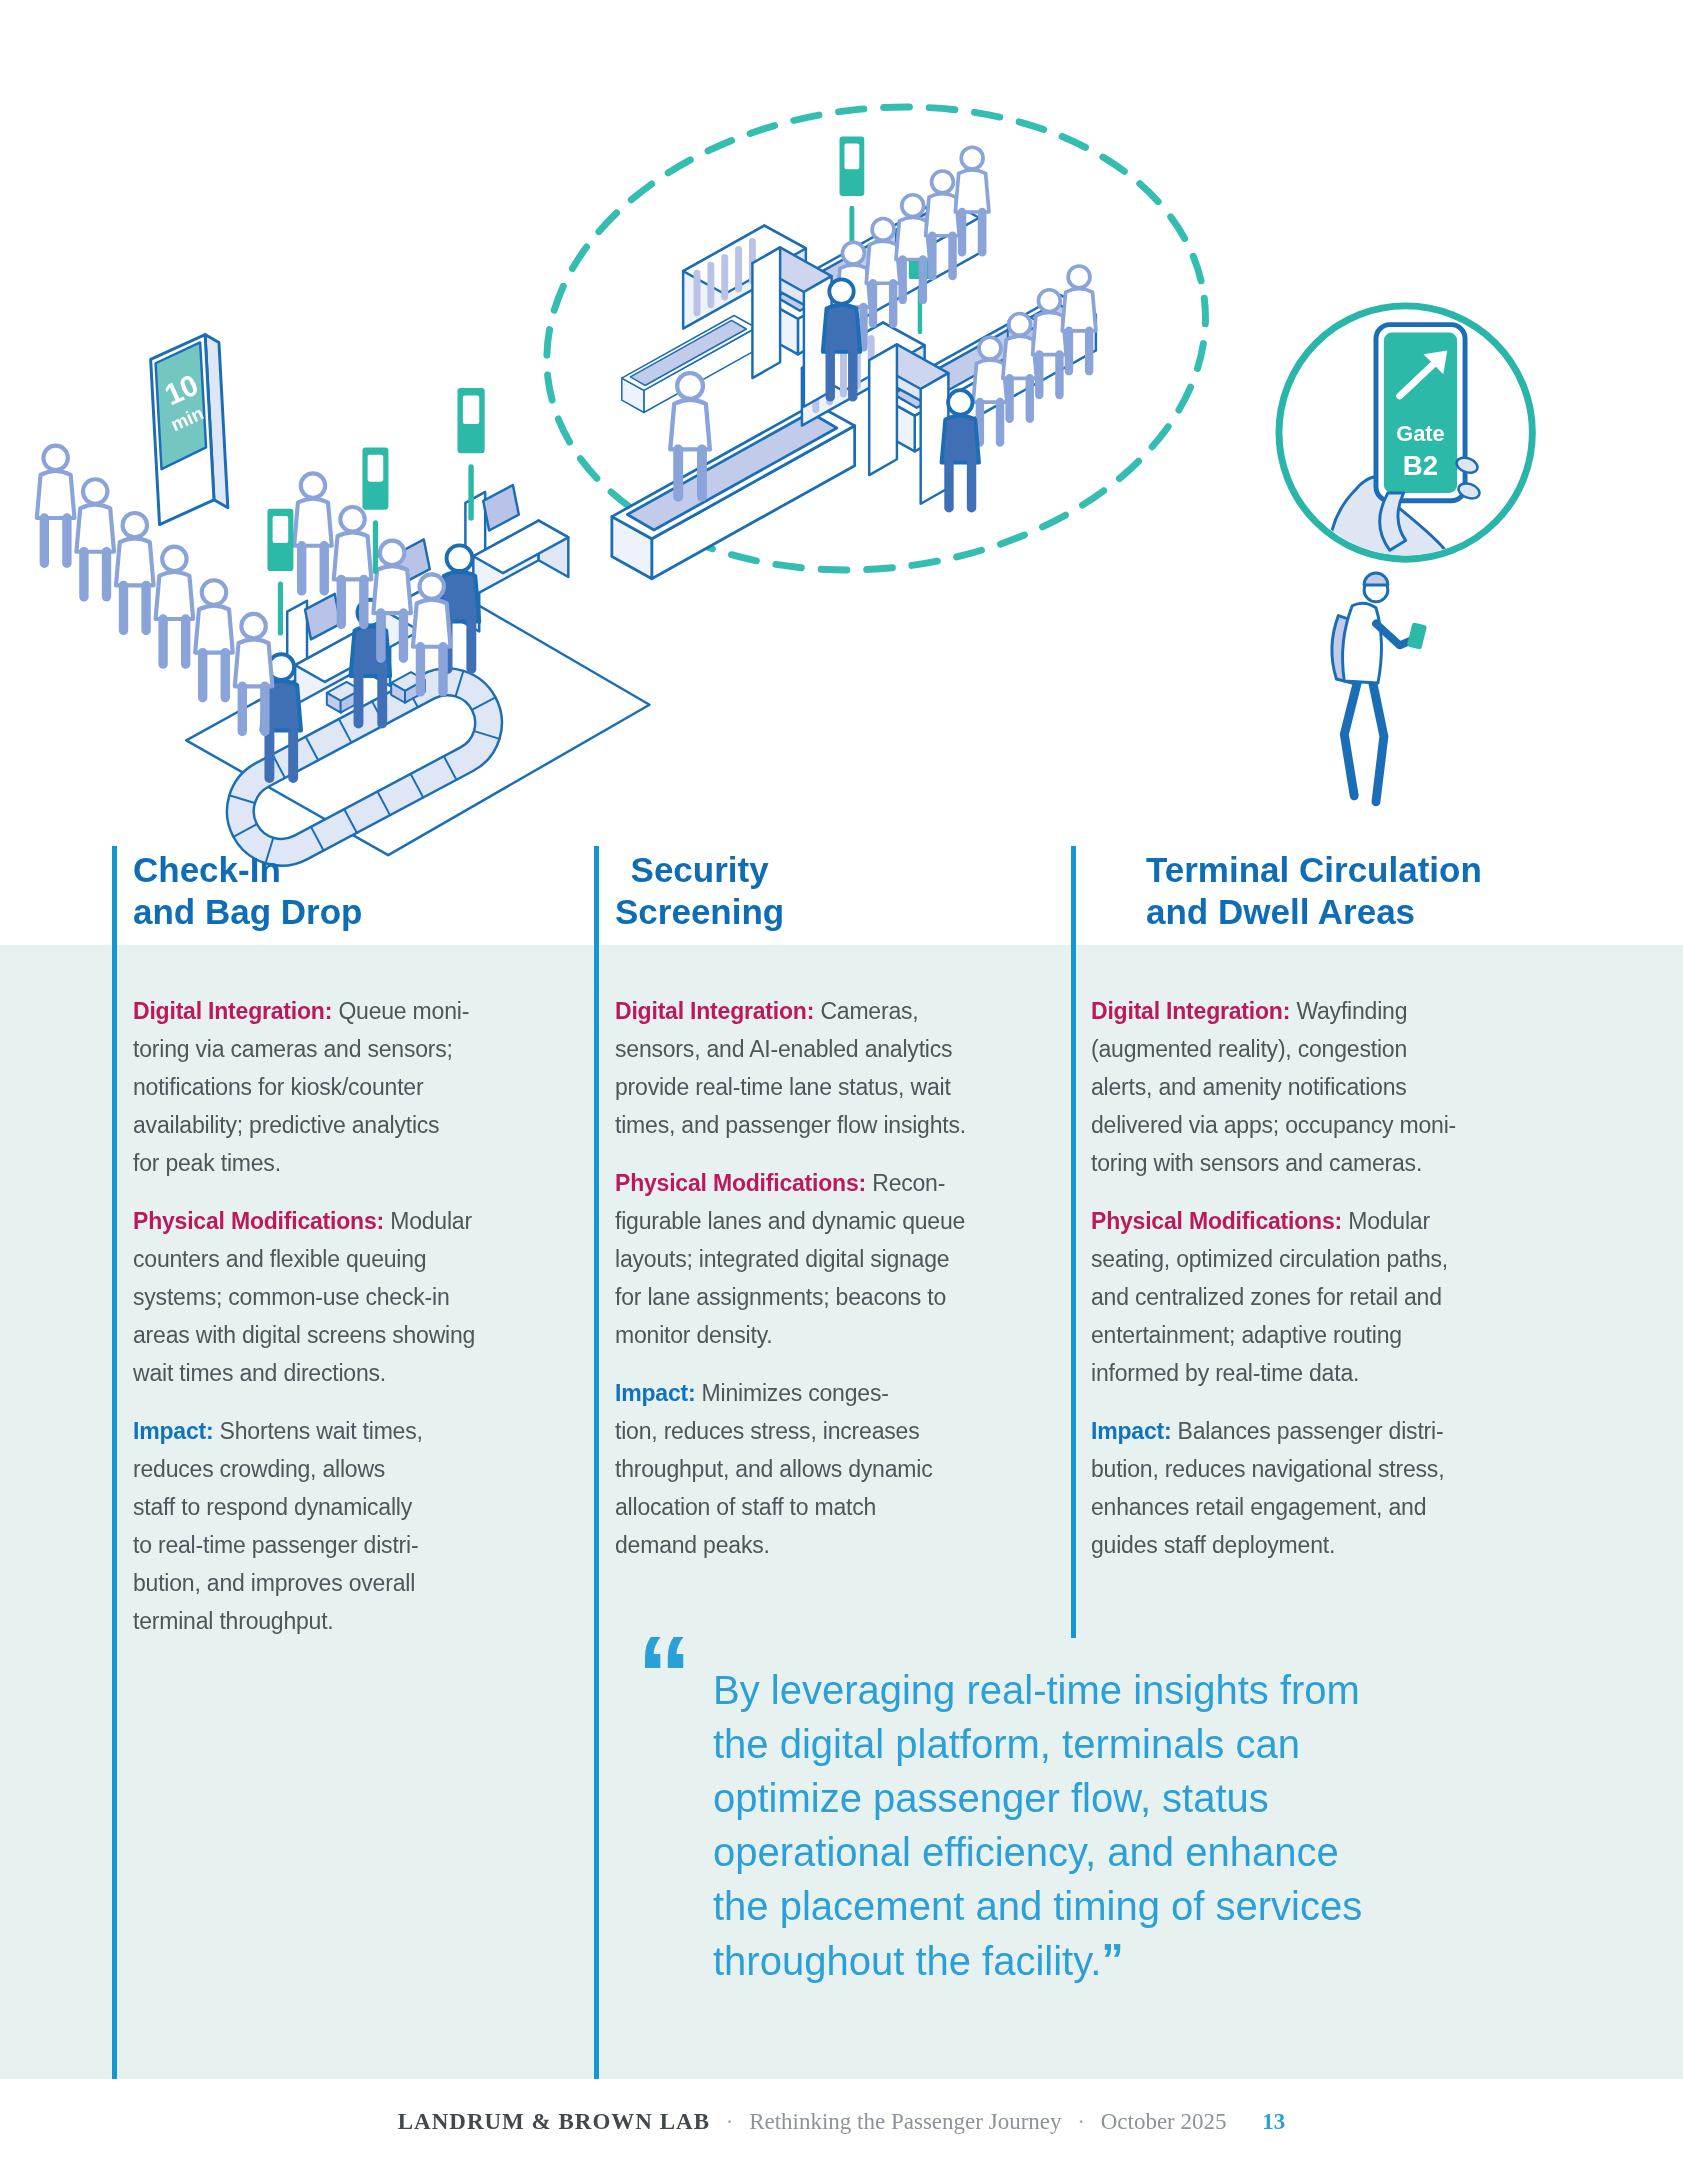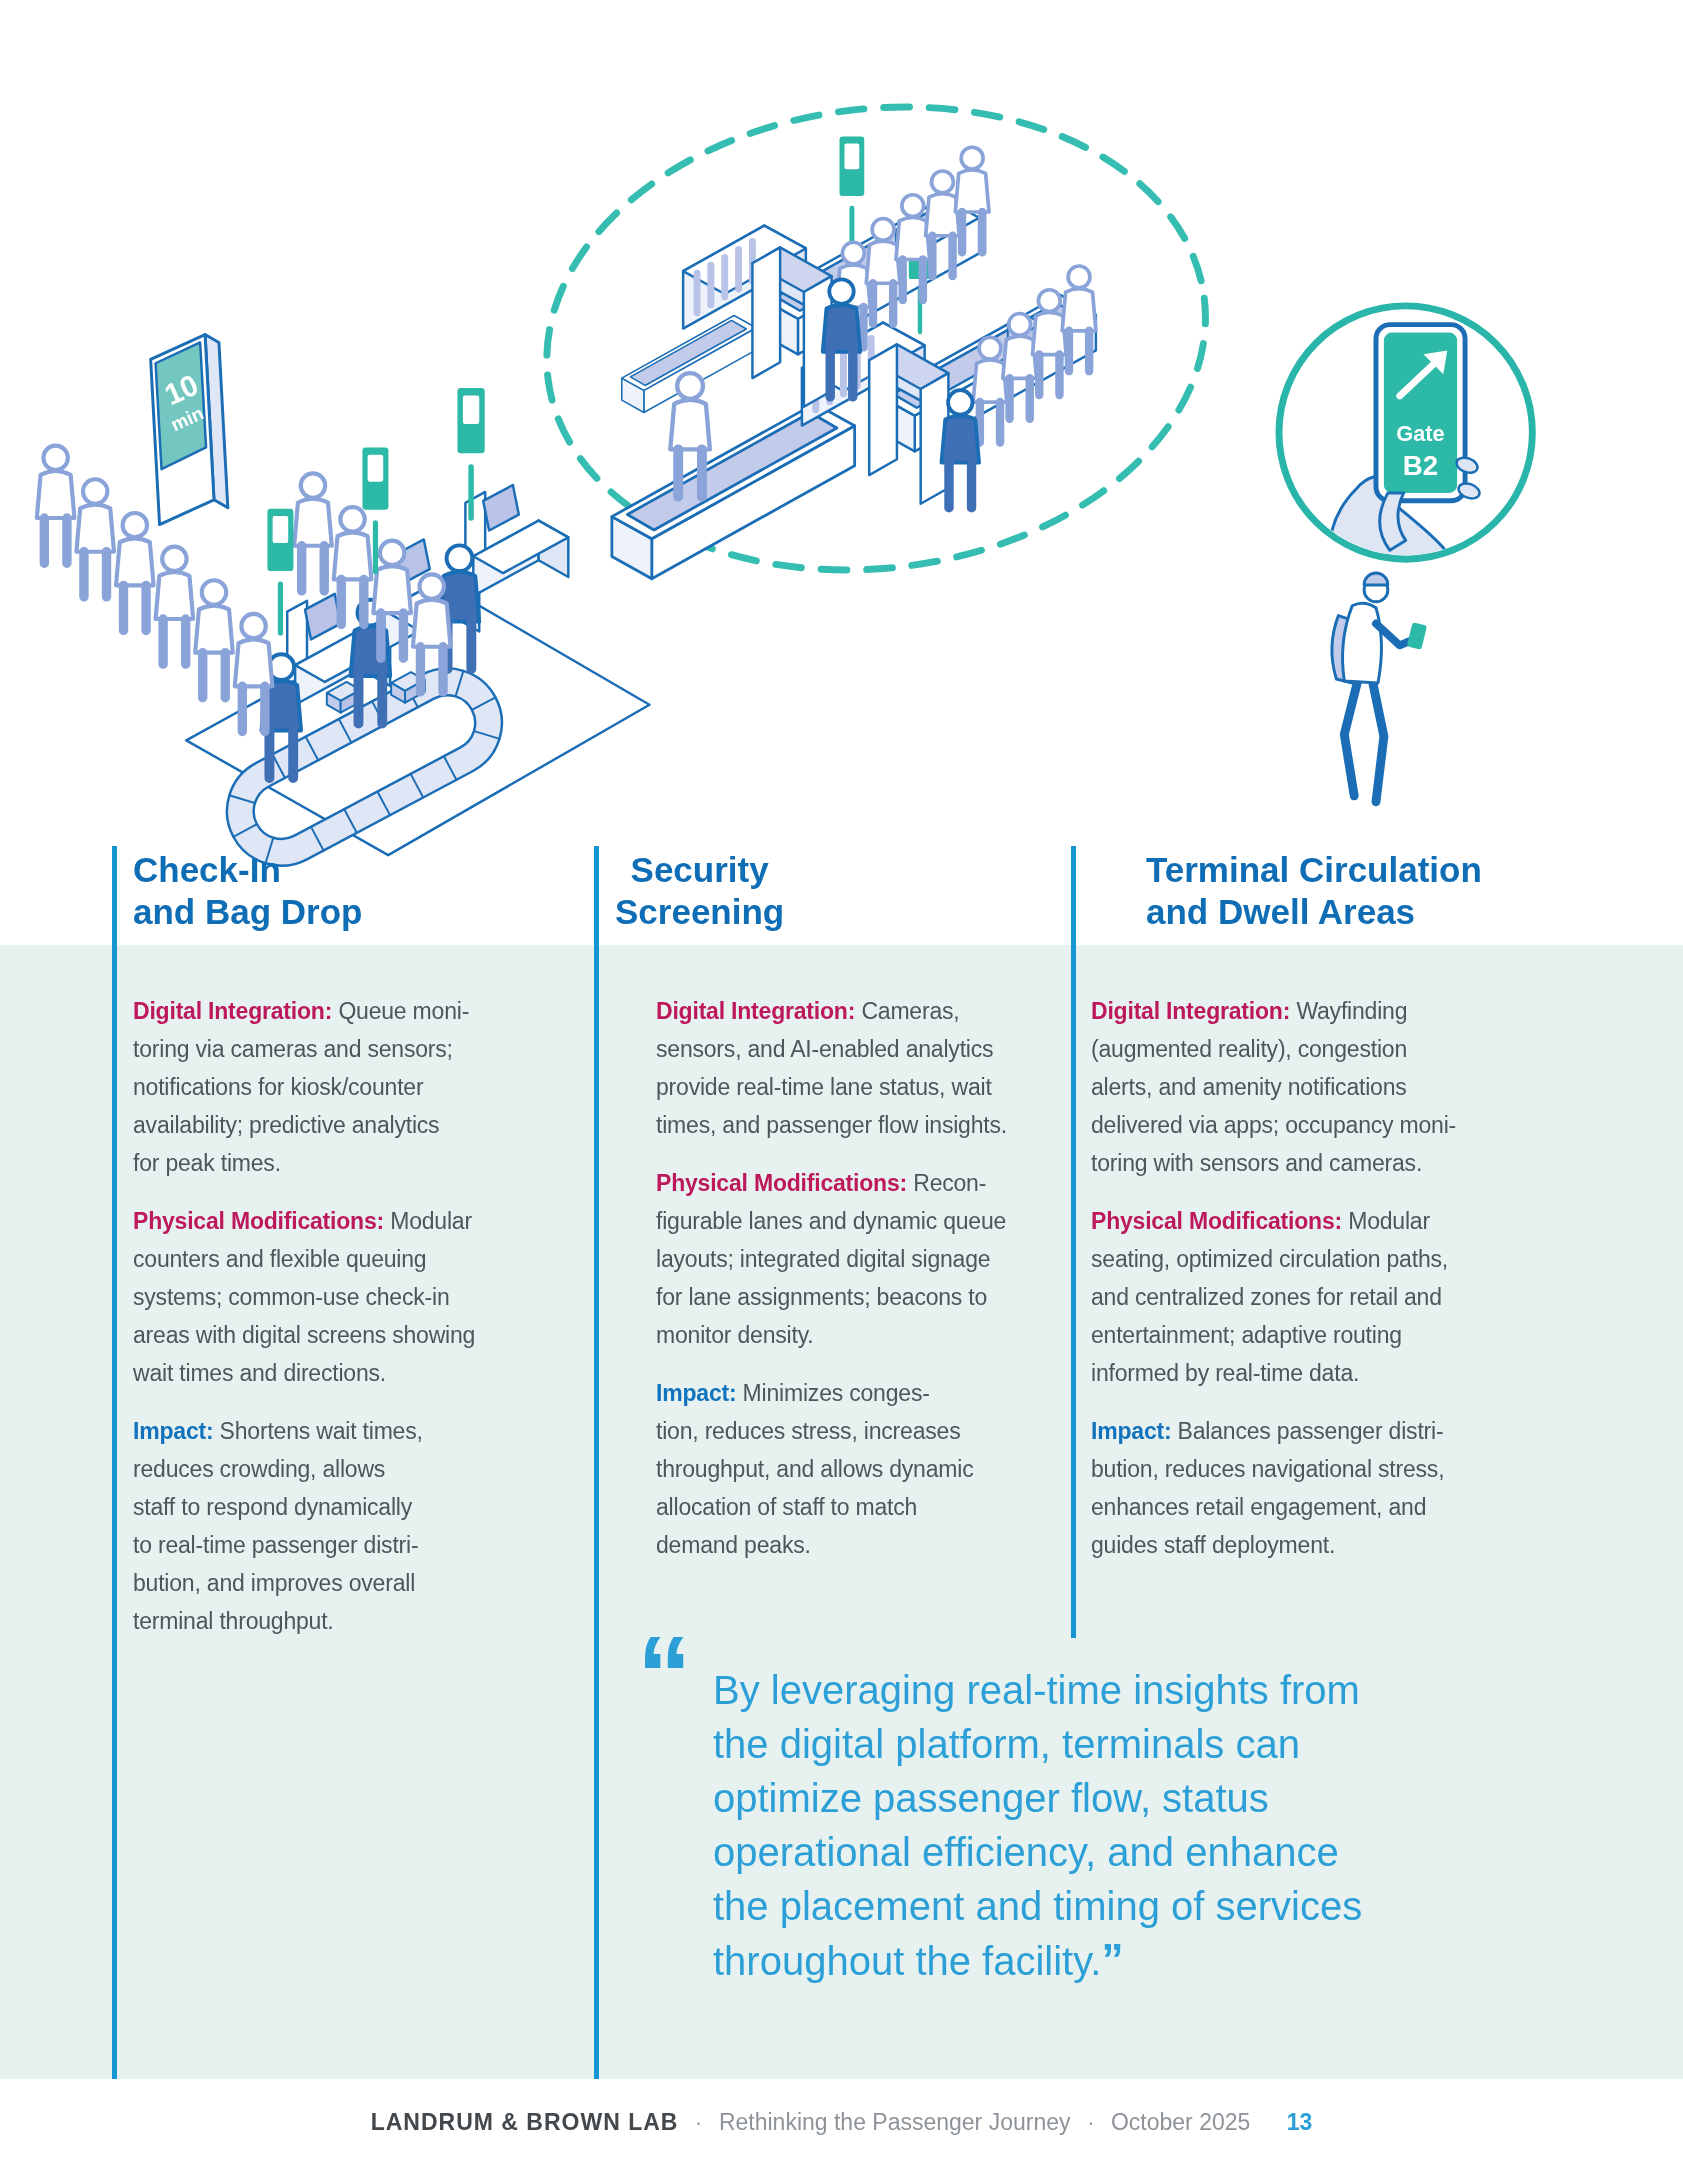--- a/index.html
+++ b/index.html
@@ -12,34 +12,34 @@
   .vrule.r2{left:594px;top:846px;height:1233px;}
   .vrule.r3{left:1071px;top:846px;height:792px;}
   .col-title{position:absolute;margin:0;color:#0e6db4;font-size:35px;line-height:42px;
              font-weight:bold;white-space:pre-line;letter-spacing:0;}
   .col-title.c1{left:133px;top:849px;}
   .col-title.c2{left:615px;top:849px;text-align:center;}
   .col-title.c3{left:1146px;top:849px;}
   .col-text{position:absolute;top:992px;width:416px;color:#4e555b;font-size:23px;
             line-height:38px;letter-spacing:-0.2px;}
   .col-text.c1{left:133px;}
-  .col-text.c2{left:615px;margin-left:41px;}
+  .col-text.c2{left:615px;}
   .col-text.c3{left:1091px;}
   .para{margin:0 0 20px 0;}
   .lbl{font-weight:bold;color:#be185d;}
   .lbl.accent{color:#1273bd;}
   .lines{white-space:pre-line;text-align:right;}
   .quote{position:absolute;left:713px;top:1663px;width:792px;color:#2b9fd6;
          font-size:40px;line-height:54px;}
   .quote-mark-open{position:absolute;left:637px;top:1645px;color:#2b9fd6;font-size:109px;
          line-height:59px;font-weight:bold;}
   .quote-lines{white-space:pre-line;}
   .quote-mark-close{font-weight:bold;font-size:44px;}
   .footer{position:absolute;left:0;top:2107px;width:1683px;text-align:center;font-size:23px;
-          color:#8d9399;line-height:30px;}
+          color:#8d9399;line-height:30px;font-family:Liberation Serif, serif;}
   .f-brand{font-weight:bold;color:#43484c;letter-spacing:1px;}
   .f-sep{margin:0 10px;color:#9aa1a7;}
   .f-page{color:#2b9fd6;font-weight:bold;margin-left:30px;}
   svg text{font-family:"Liberation Sans",sans-serif;font-weight:bold;}
 </style>
 </head>
 <body>
 
 <div class="page">
 

